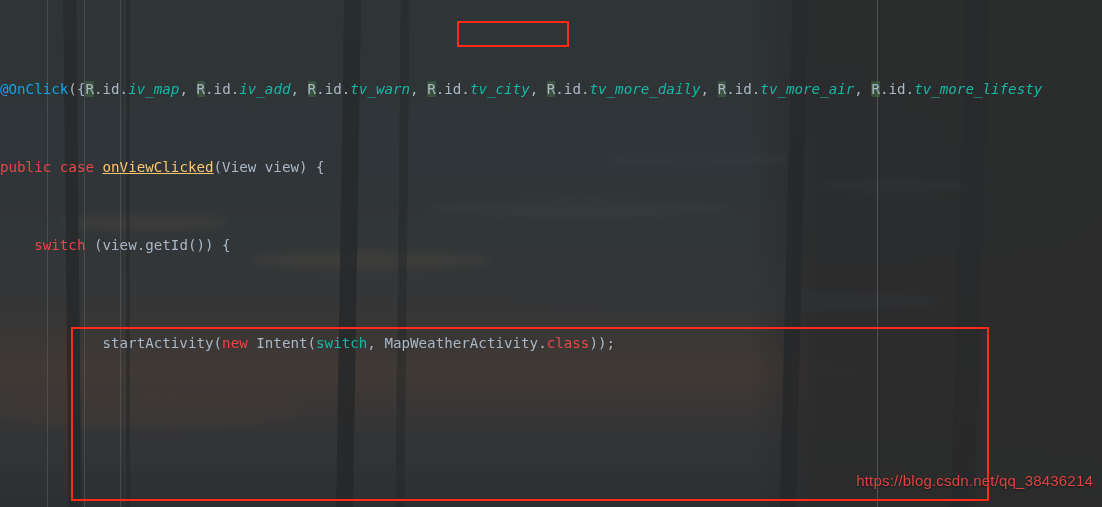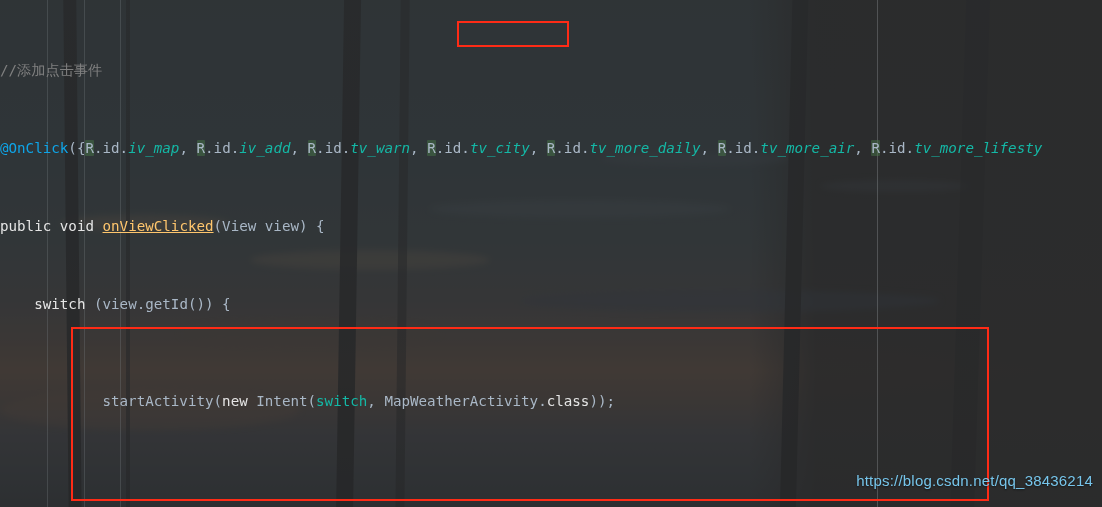--- a/index.html
+++ b/index.html
@@ -89,21 +89,21 @@
   #right-margin-guide {
     position: absolute;
     top: 0;
     left: 877px;
     width: 1px;
     height: 507px;
     background: rgba(170,175,180,0.30);
   }
 
   
-  .kw       { color: #e5e5e5; margin-top: 43px; }            
+  .kw       { color: #ef4444; margin-top: 43px; }            
   .anno     { color: #0ea5e9; }            
   .ident    { color: #a9b7c6; }
   .field    { color: #14b8a6; font-style: italic; }
   .method   { color: #ffc66d; text-decoration: underline; }
   .mcall    { color: #a9b7c6; }
   .cmt      { color: #808080; }
   .cls      { color: #a9b7c6; }
   .punc     { color: #a9b7c6; }
   .Rhl      { background: rgba(74,123,74,0.45); border-radius: 1px; }
 
@@ -115,21 +115,21 @@
     pointer-events: none;
   }
   #redbox-tv-city  { left: 457px;  top: 21px;  width: 112px; height: 26px; }
   #redbox-case-block { left: 71px; top: 327px; width: 918px; height: 174px; }
 
   
   #watermark {
     position: absolute;
     right: 9px;
     bottom: 18px;
-    color: #7dd3fc;
+    color: #ef4444;
     opacity: 0.92;
     font-family: "Liberation Sans", sans-serif;
     font-size: 15px;
     letter-spacing: 0.2px;
     text-shadow: 0 1px 2px rgba(0,0,0,0.6);
     text-align: center;
   }
 </style>
 </head>
 <body>
@@ -155,25 +155,24 @@
   </div>
   <div id="bg-veil"></div>
 
   <div class="guide" style="left:47px;"></div>
   <div class="guide" style="left:84px;"></div>
   <div class="guide" style="left:120px;"></div>
   <div id="right-margin-guide"></div>
 
   <div id="code">
 
-    <div class="line"><span class="cmt">//添加点击事件</span></div>
 
     <div class="line"><span class="anno">@OnClick</span><span class="punc">({</span><span class="ident Rhl">R</span><span class="ident">.id.</span><span class="field">iv_map</span><span class="punc">, </span><span class="ident Rhl">R</span><span class="ident">.id.</span><span class="field">iv_add</span><span class="punc">, </span><span class="ident Rhl">R</span><span class="ident">.id.</span><span class="field">tv_warn</span><span class="punc">, </span><span class="ident Rhl">R</span><span class="ident">.id.</span><span class="field">tv_city</span><span class="punc">, </span><span class="ident Rhl">R</span><span class="ident">.id.</span><span class="field">tv_more_daily</span><span class="punc">, </span><span class="ident Rhl">R</span><span class="ident">.id.</span><span class="field">tv_more_air</span><span class="punc">, </span><span class="ident Rhl">R</span><span class="ident">.id.</span><span class="field">tv_more_lifesty</span></div>
 
-    <div class="line"><span class="kw">public</span><span class="punc"> </span><span class="kw">void</span><span class="punc"> </span><span class="method">onViewClicked</span><span class="punc">(</span><span class="cls">View view</span><span class="punc">) {</span></div>
+    <div class="line"><span class="kw">public</span><span class="punc"> </span><span class="kw">case</span><span class="punc"> </span><span class="method">onViewClicked</span><span class="punc">(</span><span class="cls">View view</span><span class="punc">) {</span></div>
 
     <div class="line">    <span class="kw">switch</span><span class="punc"> (view.getId()) {</span></div>
 
 
     <div class="line">            <span class="mcall">startActivity(</span><span class="kw">new</span><span class="mcall"> Intent(</span><span class="field" style="font-style:normal">switch</span><span class="mcall">, MapWeatherActivity.</span><span class="kw">class</span><span class="mcall">));</span></div>
 
     
 
     
 

